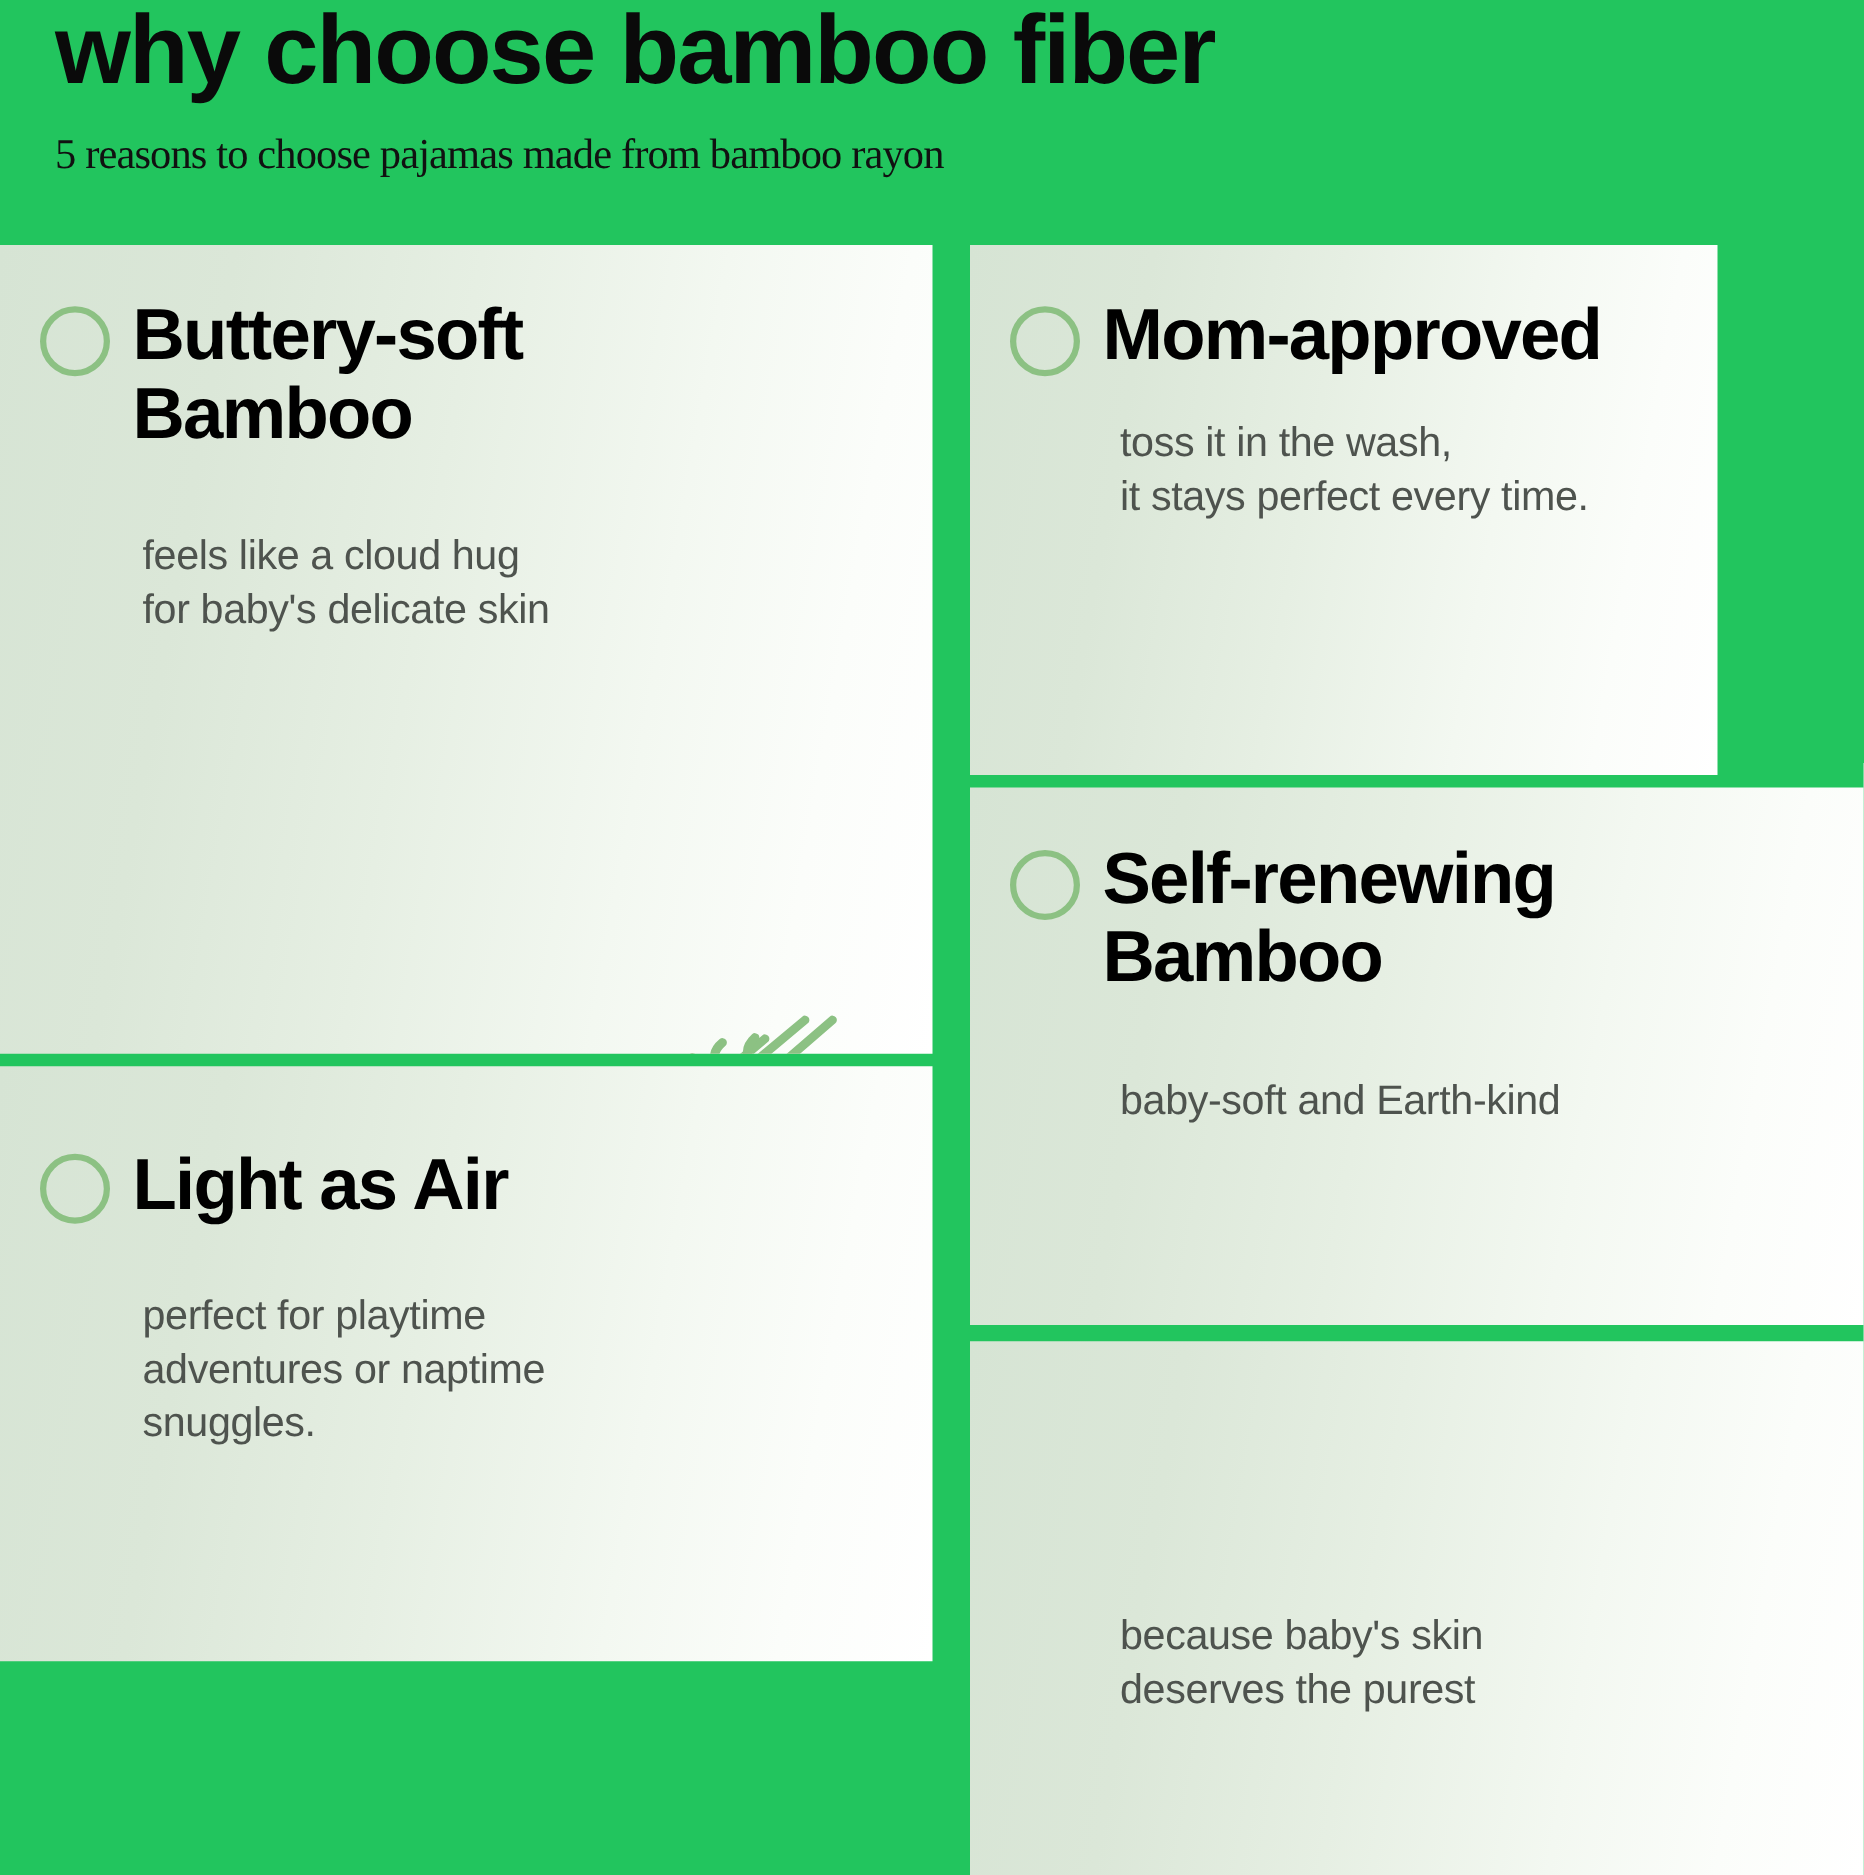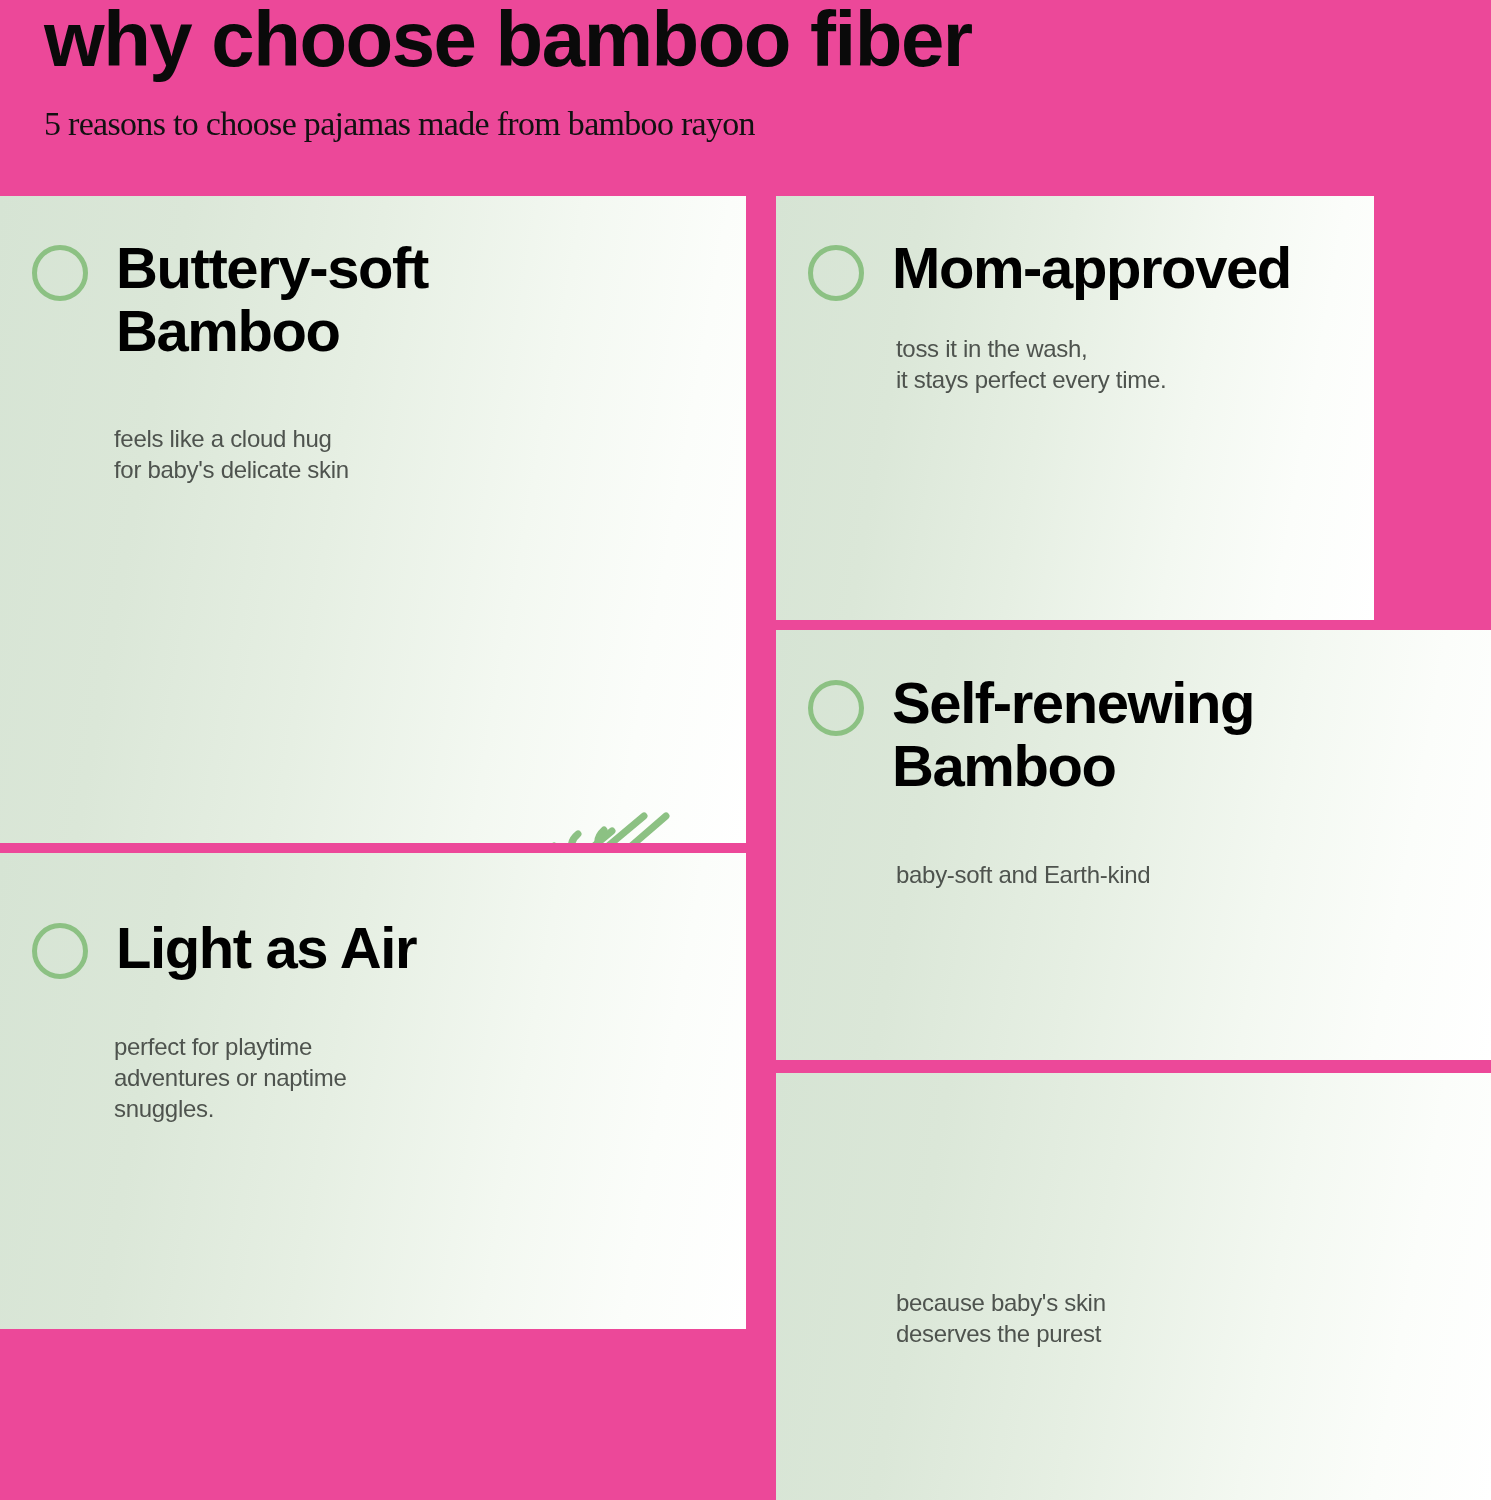--- a/index.html
+++ b/index.html
@@ -9,21 +9,21 @@
     height: 1500px;
     background: #ffffff;
     font-family: "Liberation Sans", sans-serif;
     overflow: hidden;
   }
 
   #page {
     position: relative;
     width: 1491px;
     height: 1500px;
-    background: #ec4899;
+    background: #22c55e;
   }
 
   
   #header {
     position: absolute;
     left: 44px;
     top: 0px;
     width: 1420px;
   }
 
@@ -64,21 +64,21 @@
   #card-soft  { left: 0px;   top: 196px;  width: 746px;  height: 647px; }
   #card-light { left: 0px;   top: 853px;  width: 746px;  height: 476px; }
   
   #card-mom   { left: 776px; top: 196px;  width: 598px;  height: 424px; }
   #card-self  { left: 776px; top: 630px;  width: 715px;  height: 430px; }
   #card-oeko  { left: 776px; top: 1073px; width: 715px;  height: 427px; }
 
   .card-head {
     display: flex;
     align-items: flex-start;
-    gap: 28px;
+    gap: 18px;
   }
 
   .bullet-ring {
     flex: 0 0 auto;
     width: 56px;
     height: 56px;
     border: 5px solid #8cc183;
     border-radius: 50%;
     background: transparent;
   }
@@ -86,21 +86,21 @@
   .card-title {
     font-size: 58px;
     font-weight: bold;
     color: #000000;
     letter-spacing: -1.4px;
     line-height: 1.08;
     white-space: pre-line;
   }
 
   .card-body {
-    font-size: 24px;
+    font-size: 33px;
     font-weight: normal;
     color: #4e534e;
     letter-spacing: -0.3px;
     line-height: 1.30;
     white-space: pre-line;
   }
 
   
   #card-soft .card-head  { position: absolute; left: 32px; top: 41px; }
   #card-soft .bullet-ring{ margin-top: 8px; }

